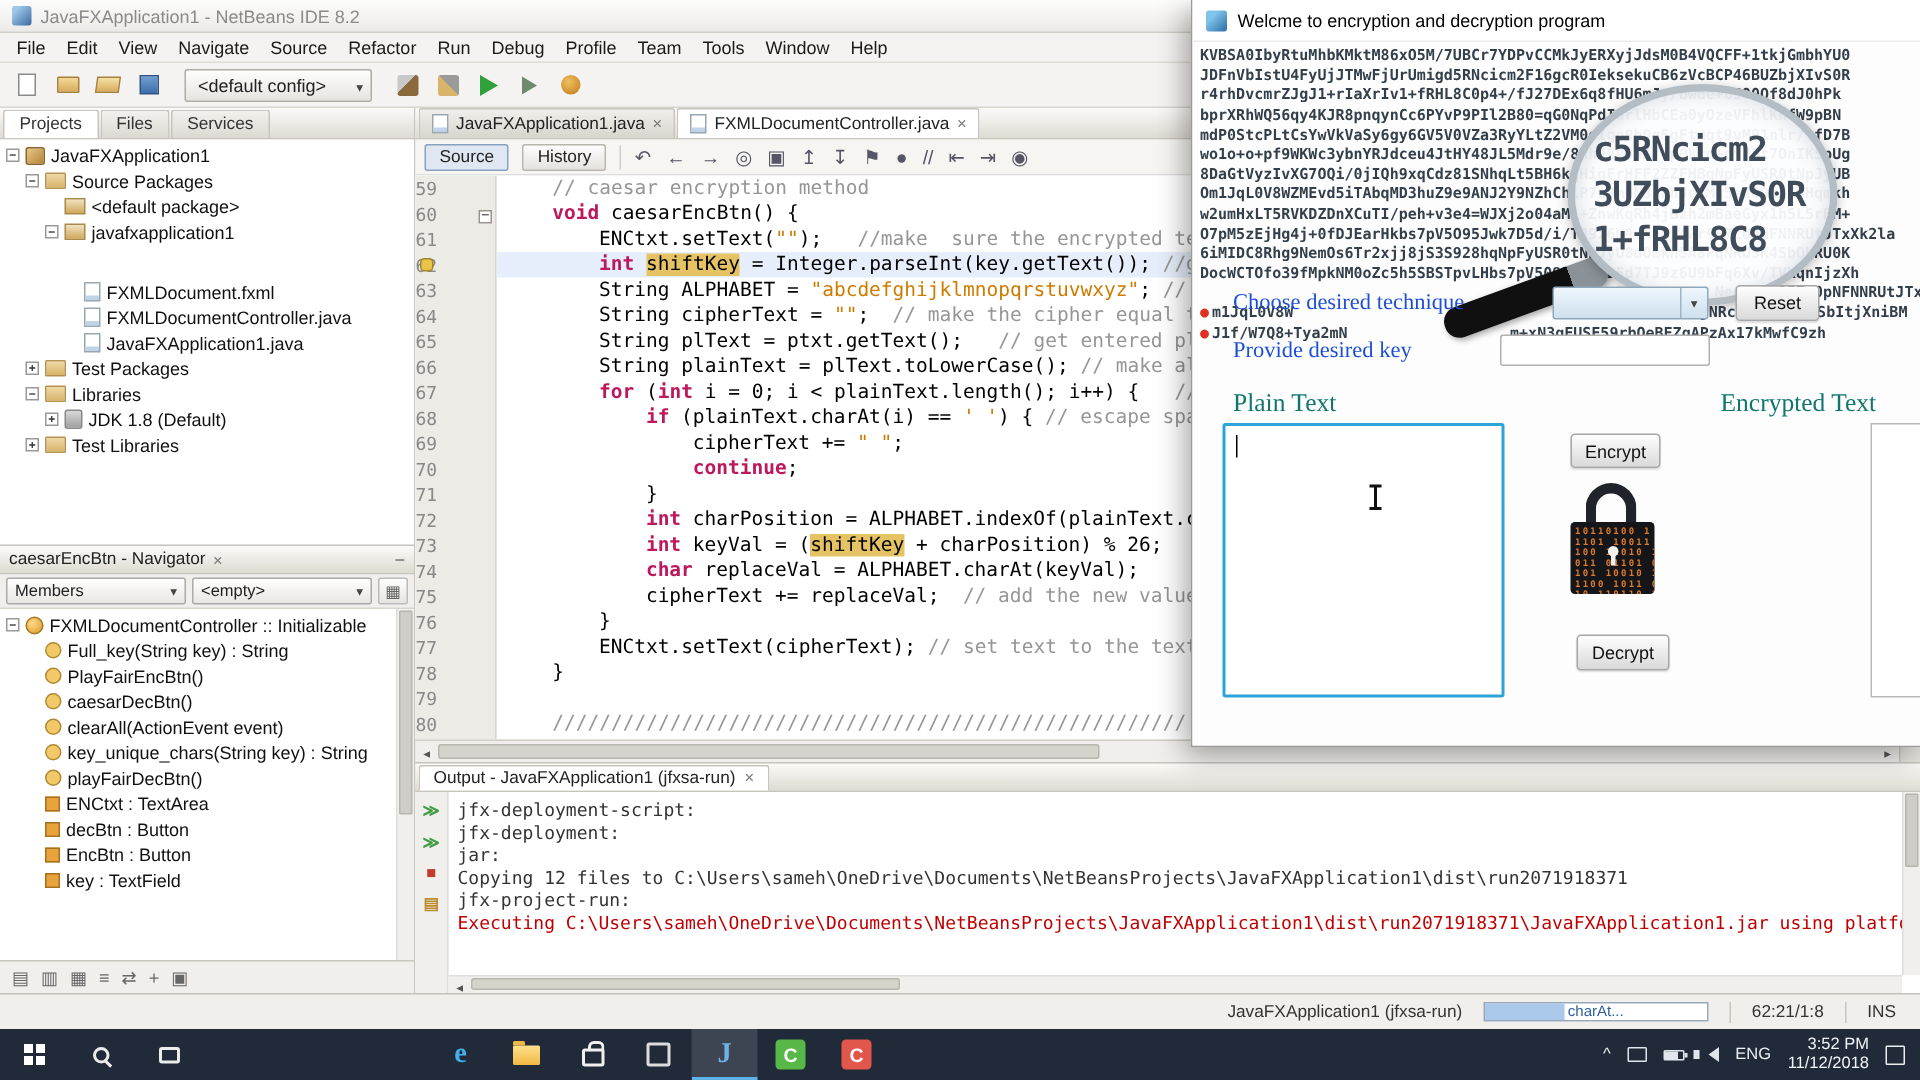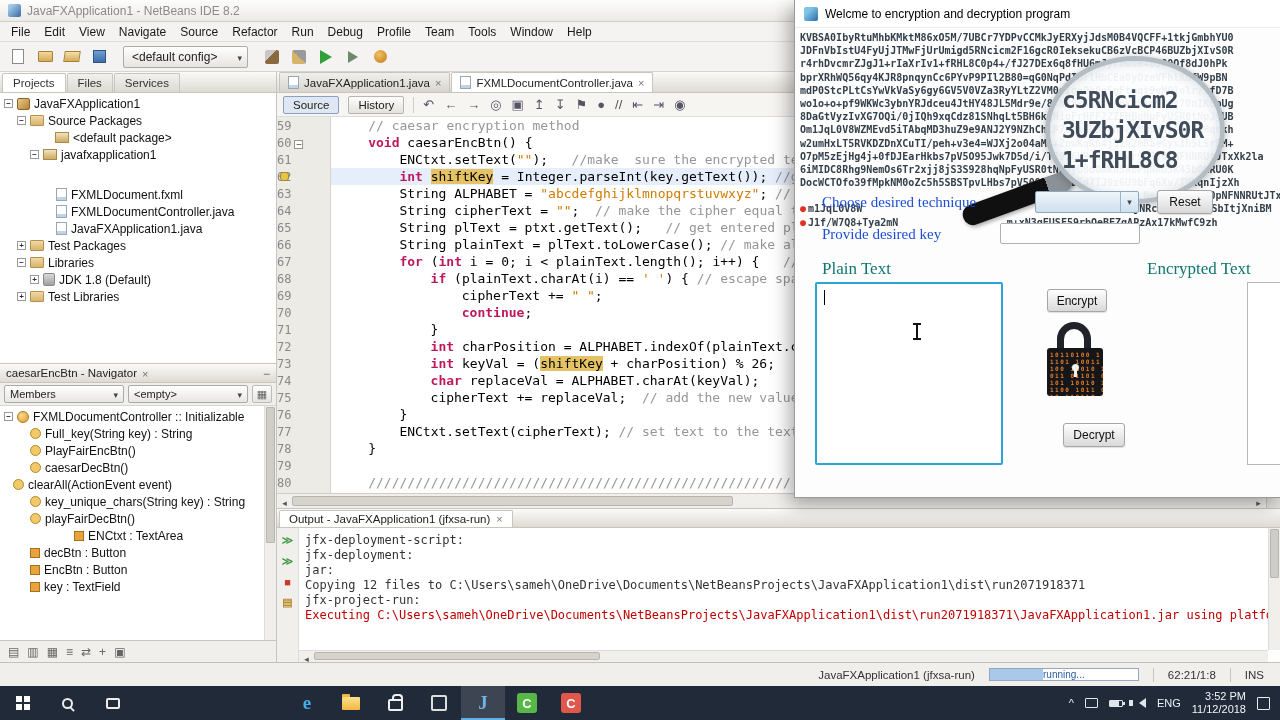--- a/index.html
+++ b/index.html
@@ -71,21 +71,21 @@
   .etab.active{background:#fff}
   .ed-toolbar{height:24px;background:#f6f5f2;border-bottom:1px solid #ddd;display:flex;align-items:center;padding:0 6px;gap:9px;flex:none}
   .sh-btn{font-size:11.5px;padding:2px 9px;border:1px solid #b8b5ae;background:linear-gradient(#fdfdfd,#e4e2dd);border-radius:2px;color:#222}
   .sh-btn.pressed{background:#dfe7f2;border-color:#8aa0c0}
   .ed-sep{width:1px;height:16px;background:#ccc}
   .ed-icons{display:flex;align-items:center;gap:10px}
   .eicon{font-size:13px;color:#556}
 
   .code-wrap{height:376px;display:flex;background:#fff;overflow:hidden;flex:none}
   #gutter{width:54px;background:#ecebe6;border-right:1px solid #d8d5ce;flex:none}
-  .grow{height:17px;display:flex;align-items:center;justify-content:flex-start;position:relative}
+  .grow{height:17px;display:flex;align-items:center;justify-content:space-between;position:relative}
   .gnum{font:12px "DejaVu Sans Mono",monospace;color:#888;padding-right:1px}
   .gfold{width:13px;height:17px;flex:none}
   .gfold.box{width:9px;height:9px;margin:4px 2px 0 2px;border:1px solid #98948c;background:#fff;font:9px/7px "DejaVu Sans Mono",monospace;text-align:center;color:#444}
   .gfold.box::before{content:"−"}
   .gmark{position:absolute;left:3px;top:4px;width:9px;height:9px;border-radius:3px;background:#e8c44a;border:1px solid #a8862a}
   #code-lines{flex:1;font:13px/17px "DejaVu Sans Mono",monospace;white-space:pre;overflow:hidden}
   .crow{height:17px}
   .crow.cur{background:#e7eefb}
   .tok-p{color:#000}
   .tok-k{color:#be185d;font-weight:bold}
@@ -134,21 +134,21 @@
   #lbl-key{left:27px;top:198px}
   .biglabel{position:absolute;font-family:"Liberation Serif",serif;font-size:17px;color:#0f766e;z-index:4}
   #lbl-plain{left:27px;top:231px}
   #lbl-enc{left:352px;top:231px}
   .jcombo{position:absolute;left:240px;top:163px;width:104px;height:22px;background:linear-gradient(#eef6fc,#cfe0ee);border:1px solid #8fa8bc;border-radius:2px;display:flex;align-items:center;z-index:4;font-size:12px}
   .jcombo .val{flex:1;padding-left:6px}
   .jcombo .cArr{width:18px;border-left:1px solid #9db4c6;align-self:stretch;display:flex;align-items:center;justify-content:center}
   .jbtn{position:absolute;background:linear-gradient(#fefefe,#d9d9d9);border:1px solid #a6a6a6;border-radius:3px;font-size:12px;color:#111;display:flex;align-items:center;justify-content:center;box-shadow:0 1px 1px rgba(0,0,0,.12);z-index:4}
   #btn-reset{left:362px;top:162px;width:56px;height:24px}
   #btn-encrypt{left:252px;top:261px;width:60px;height:23px}
-  #btn-decrypt{left:268px;top:395px;width:62px;height:24px}
+  #btn-decrypt{left:256px;top:395px;width:62px;height:24px}
   .jfield{position:absolute;left:205px;top:195px;width:140px;height:21px;background:#fff;border:1px solid #b0b0b0;border-radius:2px;z-index:4}
   .jarea-plain{position:absolute;left:20px;top:254px;width:188px;height:183px;background:#fff;border:2px solid #2da4d8;border-radius:2px;z-index:4}
   .caret{position:absolute;left:7px;top:6px;width:1px;height:15px;background:#000}
   .jarea-enc{position:absolute;left:452px;top:254px;width:80px;height:183px;background:#fff;border:1px solid #b8b8b8;z-index:4}
   .lock{position:absolute;left:250px;top:294px;width:60px;height:76px;z-index:4}
   .shackle{position:absolute;left:12px;top:0;width:34px;height:30px;border:7px solid #20242a;border-bottom:none;border-radius:17px 17px 0 0}
   .lockbody{position:absolute;left:2px;top:26px;width:56px;height:48px;background:#14161a;border-radius:3px;overflow:hidden;padding:3px 3px}
   .lockrow{font:bold 6px/7px "DejaVu Sans Mono",monospace;color:#e07a28;letter-spacing:1.5px;white-space:pre}
   .keyhole{position:absolute;left:25px;top:16px;width:7px;height:7px;border-radius:50%;background:#f2f2f2}
   .keyhole::after{content:"";position:absolute;left:2px;top:6px;width:3px;height:7px;background:#f2f2f2}
@@ -263,21 +263,21 @@
             <div class="trow" style="padding-left: 4px;">
               <span class="exp">−</span>
               <span class="tic ic-project"></span>
               <span class="tlabel">JavaFXApplication1</span>
             </div>
             <div class="trow" style="padding-left: 17px;">
               <span class="exp">−</span>
               <span class="tic ic-folder"></span>
               <span class="tlabel">Source Packages</span>
             </div>
-            <div class="trow" style="padding-left: 42px;">
+            <div class="trow" style="padding-left: 30px;">
               <span class="exp none"></span>
               <span class="tic ic-package"></span>
               <span class="tlabel">&lt;default package&gt;</span>
             </div>
             <div class="trow" style="padding-left: 30px;">
               <span class="exp">−</span>
               <span class="tic ic-package"></span>
               <span class="tlabel">javafxapplication1</span>
             </div>
             <div class="trow" style="padding-left: 43px; margin-top: 23px;">
@@ -349,36 +349,36 @@
             <div class="trow" style="padding-left: 17px;">
               <span class="exp none"></span>
               <span class="tic ic-method"></span>
               <span class="tlabel">PlayFairEncBtn()</span>
             </div>
             <div class="trow" style="padding-left: 17px;">
               <span class="exp none"></span>
               <span class="tic ic-method"></span>
               <span class="tlabel">caesarDecBtn()</span>
             </div>
-            <div class="trow" style="">
+            <div class="trow" style="padding-left: 17px;">
               <span class="exp none"></span>
               <span class="tic ic-method"></span>
               <span class="tlabel">clearAll(ActionEvent event)</span>
             </div>
             <div class="trow" style="padding-left: 17px;">
               <span class="exp none"></span>
               <span class="tic ic-method"></span>
               <span class="tlabel">key_unique_chars(String key) : String</span>
             </div>
             <div class="trow" style="padding-left: 17px;">
               <span class="exp none"></span>
               <span class="tic ic-method"></span>
               <span class="tlabel">playFairDecBtn()</span>
             </div>
-            <div class="trow" style="padding-left: 17px; margin-left: 44px;">
+            <div class="trow" style="padding-left: 17px;">
               <span class="exp none"></span>
               <span class="tic ic-field"></span>
               <span class="tlabel">ENCtxt : TextArea</span>
             </div>
             <div class="trow" style="padding-left: 17px;">
               <span class="exp none"></span>
               <span class="tic ic-field"></span>
               <span class="tlabel">decBtn : Button</span>
             </div>
             <div class="trow" style="padding-left: 17px;">
@@ -563,21 +563,21 @@
           </div>
         </div>
       </div>
     </div>
 
     <div class="nb-status">
       <div class="sb-right">
         <span>JavaFXApplication1 (jfxsa-run)</span>
         <span class="sb-prog">
           <span class="fill"></span>
-          <span class="plabel">running...</span>
+          <span class="plabel">charAt...</span>
         </span>
         <span class="sb-sep"></span>
         <span>62:21/1:8</span>
         <span class="sb-sep"></span>
         <span>INS</span>
       </div>
     </div>
   </div>
 
   <div class="jfx">

